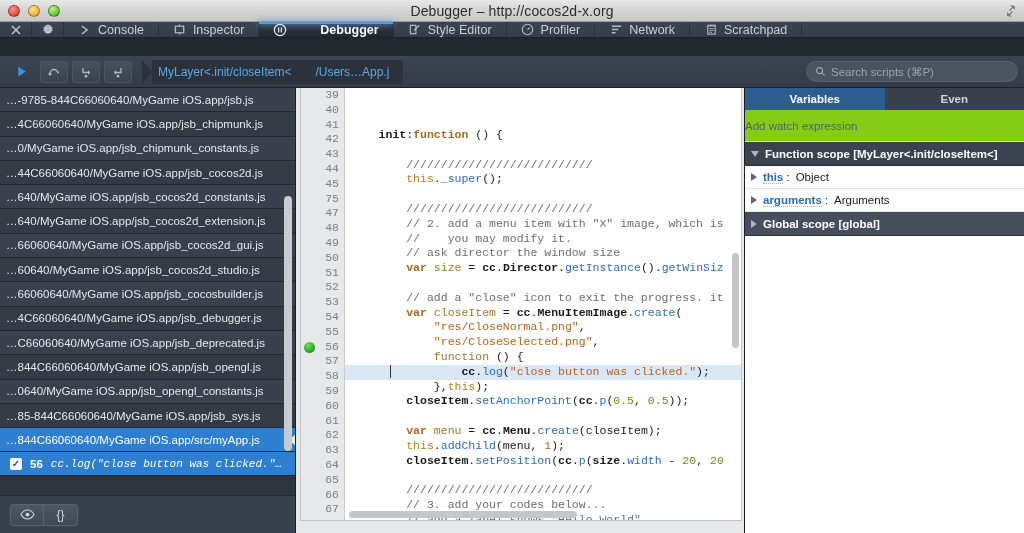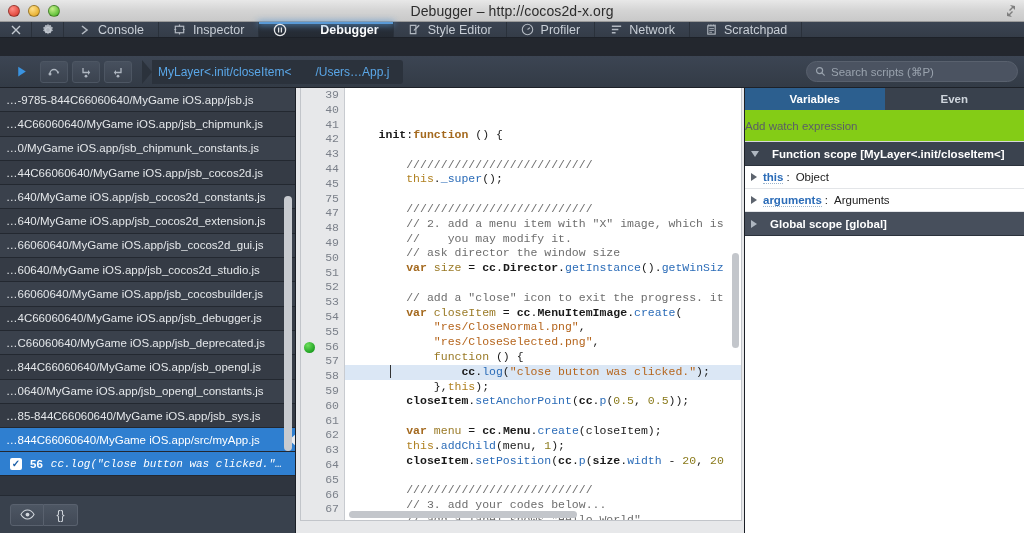--- a/index.html
+++ b/index.html
@@ -227,21 +227,21 @@
     flex: 1; display: flex; align-items: center; justify-content: center;
     color: #cfd5dc; font-size: 11.5px; font-weight: bold;
   }
   .rp-tab.active { background: #2c5f8f; color: #ffffff; }
   .rp-watch {
     height: 32px; display: flex; align-items: center; padding-left: 0;
     font-size: 11.5px; color: #5a5f66; background: #84cc16;
     border-bottom: 1px solid #d4d7db;
   }
   .scope-row {
-    height: 24px; display: flex; align-items: center; gap: 13px; padding-left: 6px;
+    height: 24px; display: flex; align-items: center; gap: 6px; padding-left: 6px;
     background: #3b434f; color: #fff; font-size: 11.5px; font-weight: bold;
     border-bottom: 1px solid #2b323c;
   }
   .scope-row.light { background: #474f5c; }
   .var-row {
     height: 23px; display: flex; align-items: center; gap: 6px; padding-left: 6px;
     background: #ffffff; font-size: 11.5px; color: #222;
     border-bottom: 1px solid #e3e5e8;
   }
   .var-name { color: #2b6cb8; font-weight: bold; border-bottom: 1px dotted #9bb4cc; }

